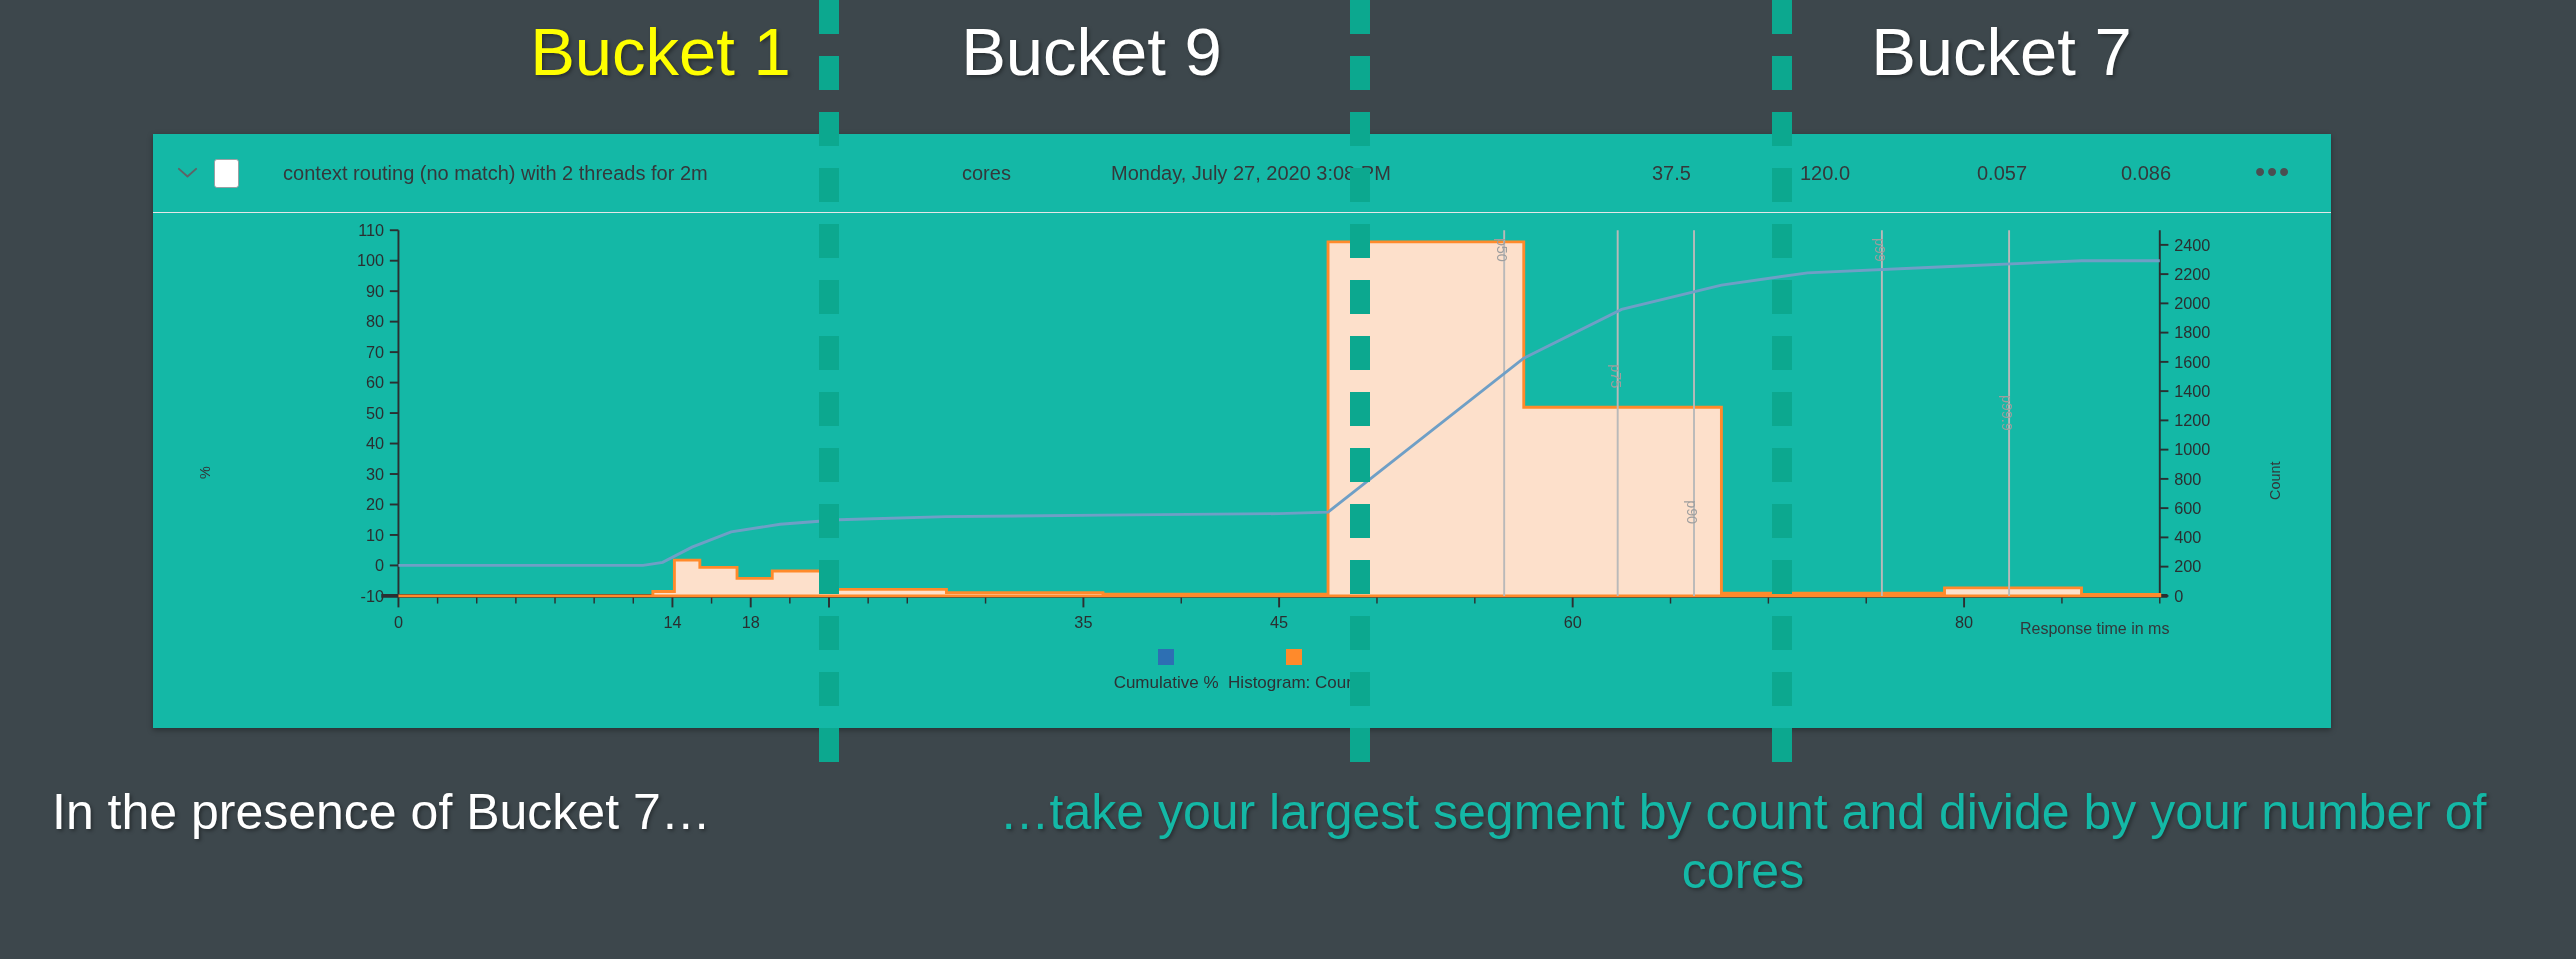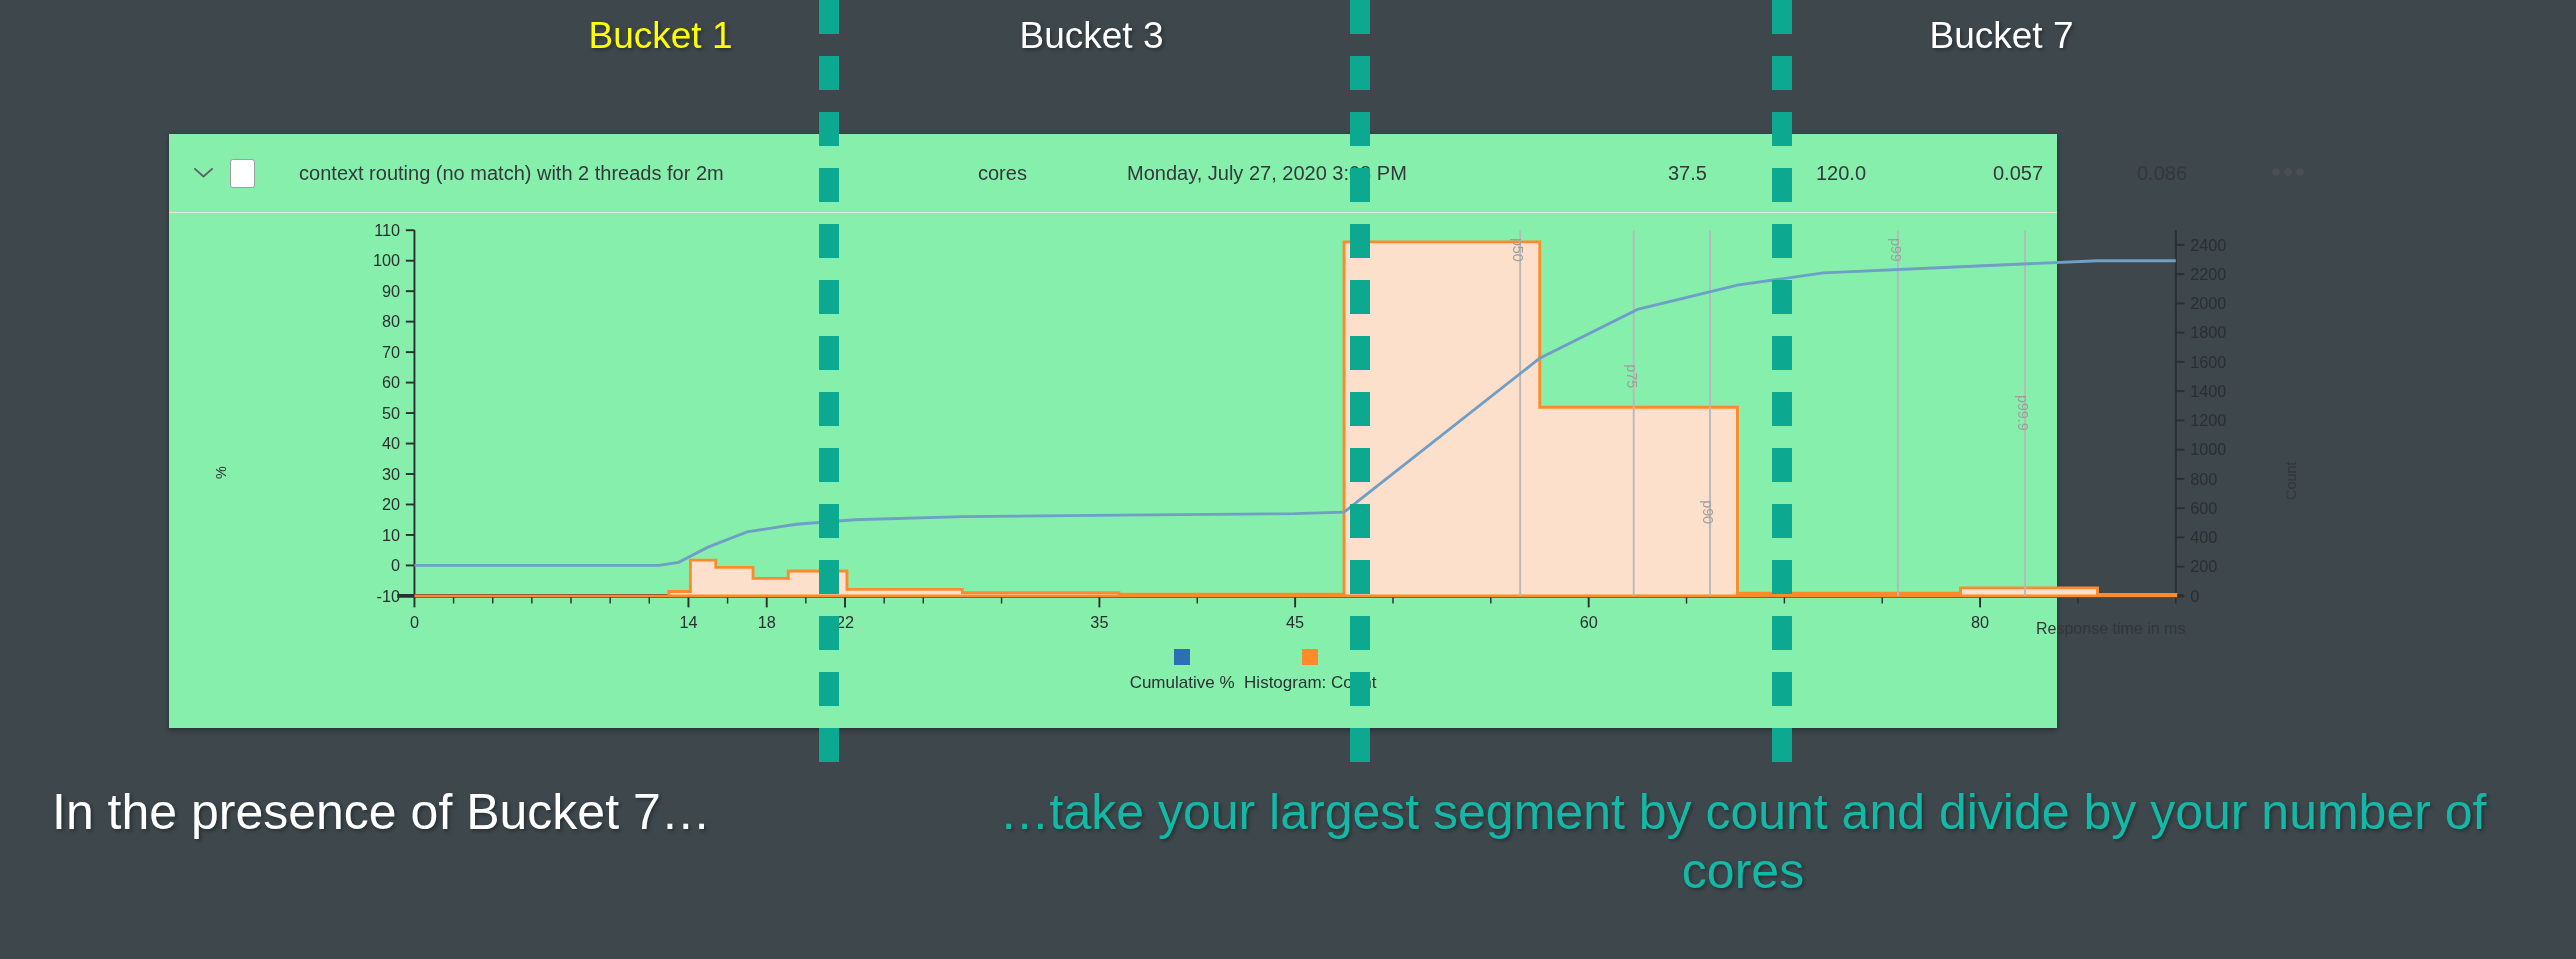--- a/index.html
+++ b/index.html
@@ -10,33 +10,33 @@
     overflow:hidden;
     position:relative;
   }
 
   
   #bucket-header {
     position:absolute; left:0; top:0; width:2576px; height:123px;
   }
   .bucket-label {
     position:absolute; top:17px;
-    font-size:37px; line-height:1.05;
+    font-size:67px; line-height:1.05;
     text-align:center; white-space:nowrap;
     text-shadow:1.9px 1.9px 3.8px rgba(0,0,0,0.35);
     font-weight:400;
   }
   .bucket-label.white { color:#ffffff; }
   .bucket-label.yellow { color:#ffff00; }
 
   
   #app-panel {
-    position:absolute; left:169px; top:134px;
-    width:1888px; height:594px;
-    background:#86efac;
+    position:absolute; left:153px; top:134px;
+    width:2178px; height:594px;
+    background:#14b8a6;
     box-shadow:0 1.9px 5.7px rgba(0,0,0,0.35);
   }
 
   
   #table-row {
     position:relative;
     height:79px;
     border-bottom:1px solid #e4e6e8;
     display:flex; align-items:center;
     font-size:20px; color:#35383b;
@@ -106,21 +106,21 @@
     white-space:pre;
   }
   #caption-left  { left:52px;  top:783px; color:#ffffff; }
   #caption-right { left:948px; top:783px; width:1590px; color:#14b8a6; text-align:center; white-space:normal; }
 </style>
 </head>
 <body>
 
 <div id="bucket-header">
     <div class="bucket-label yellow" style="left: 469px; width: 383px;">Bucket 1</div>
-    <div class="bucket-label white" style="left: 900px; width: 383px;">Bucket 3</div>
+    <div class="bucket-label white" style="left: 900px; width: 383px;">Bucket 9</div>
     <div class="bucket-label white" style="left: 1810px; width: 383px;">Bucket 7</div>
   </div>
 
 <div id="app-panel">
 
   <div id="table-row">
     <span class="chev">
       <svg width="21" height="13.4" viewBox="0 0 22 14">
           <path d="M2 3 L11 11 L20 3" stroke="#5f6366" stroke-width="2" fill="none" stroke-linecap="round" stroke-linejoin="round"></path>
         </svg>

